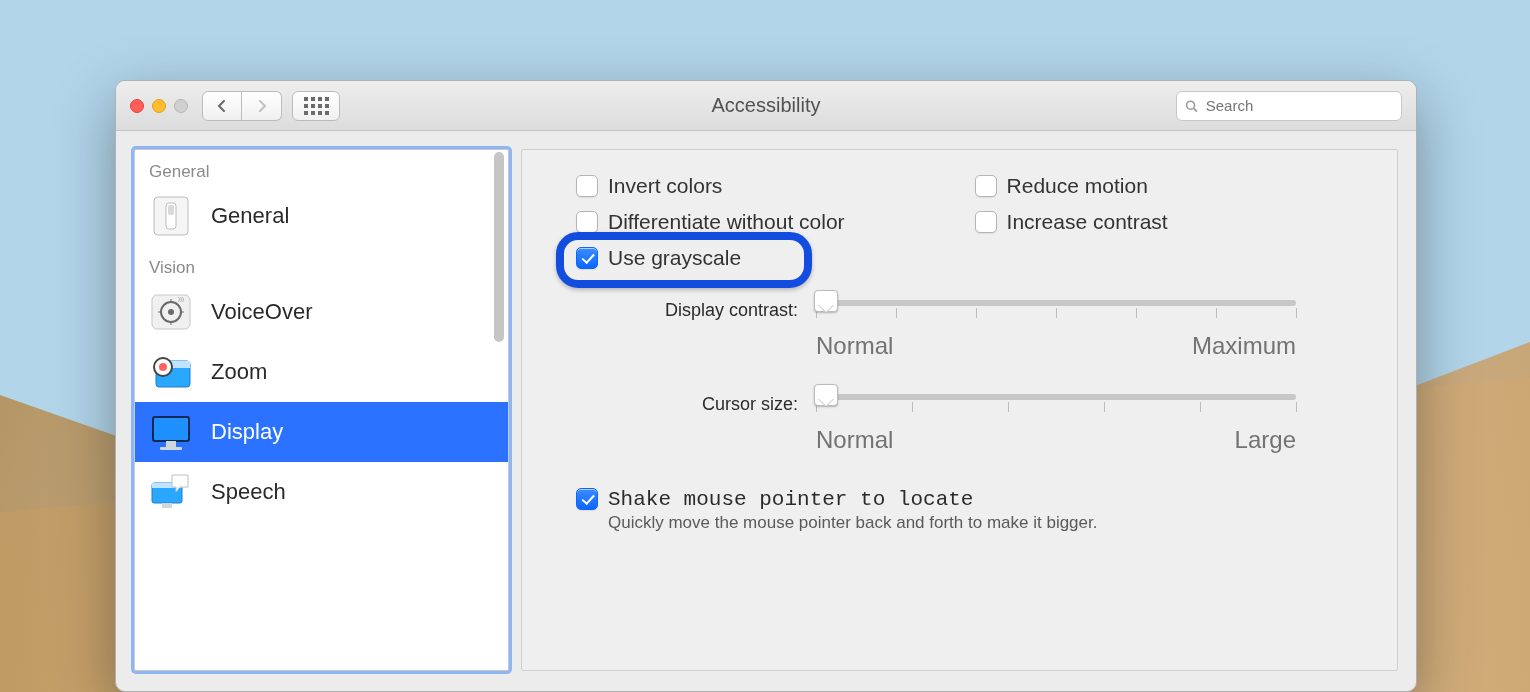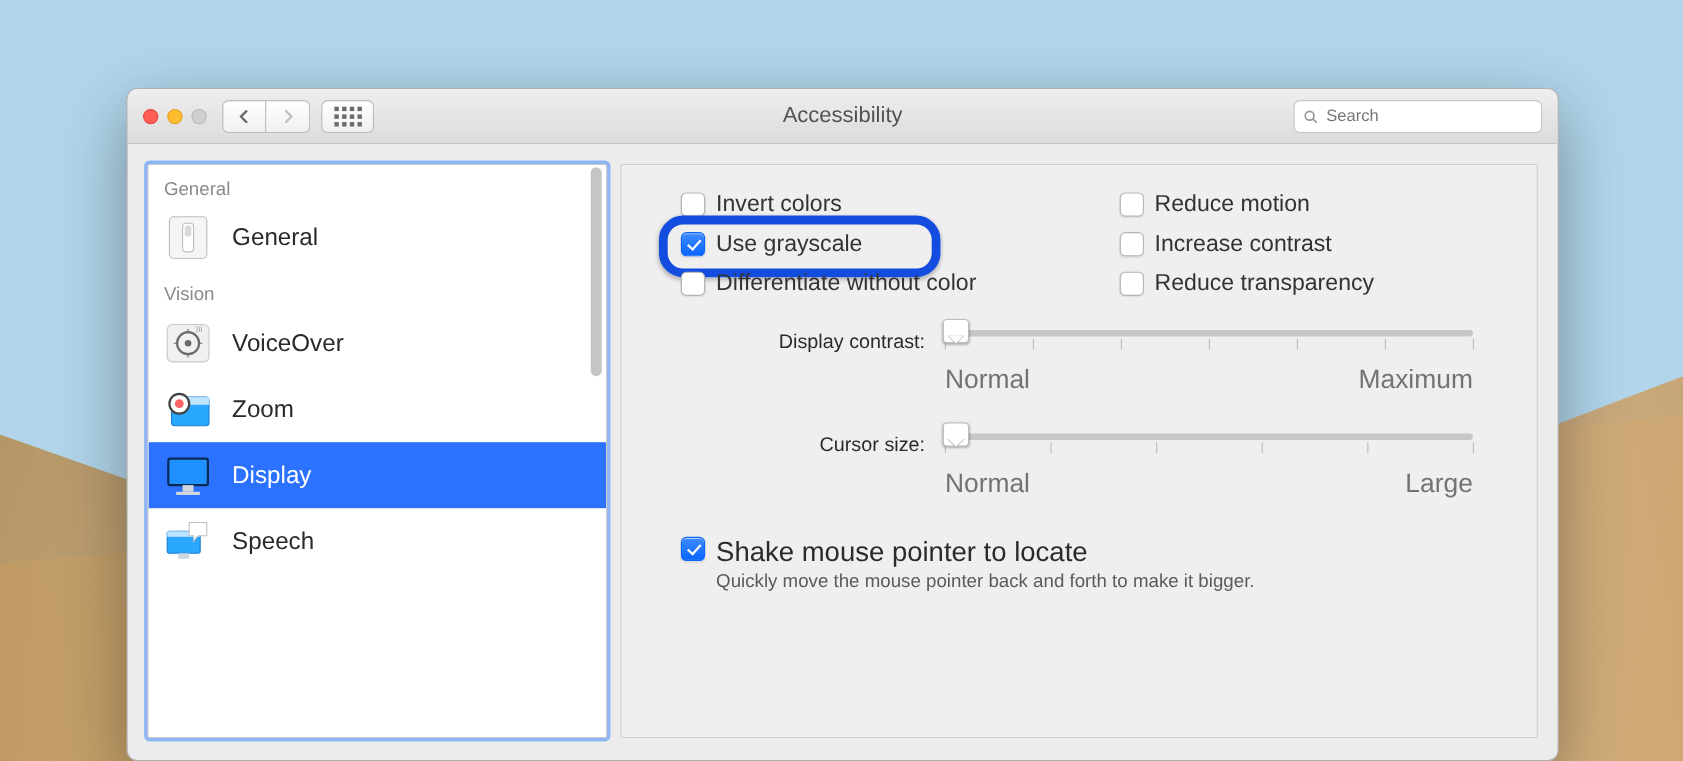--- a/index.html
+++ b/index.html
@@ -54,21 +54,21 @@
   .title{position:absolute;left:0;right:0;text-align:center;font-size:20px;color:#525252;pointer-events:none;}
   .search{
     margin-left:auto;height:30px;width:226px;background:#ffffff;border:1px solid #c7c7c7;border-radius:6px;
     display:flex;align-items:center;padding:12px 8px;color:#9a9a9a;gap:6px;
   }
   .search svg{width:14px;height:14px;stroke:#9a9a9a;fill:none;stroke-width:2;}
   .search input{border:none;outline:none;background:transparent;width:100%;font-size:15px;color:#333;}
 
   .body{display:flex;height:calc(100% - 52px);}
   .sidebar-wrap{
-    margin:18px 12px 18px 18px;width:418px;
+    margin:18px 12px 18px 18px;width:375px;
     background:#ffffff;border:1px solid #c9c9c9;border-radius:2px;
     box-shadow:0 0 0 3px #8eb6f4;position:relative;overflow:hidden;
   }
   .sidebar-scroll{position:absolute;right:2px;top:2px;bottom:2px;width:14px;}
   .sidebar-scroll .thumb{position:absolute;top:0;height:190px;width:10px;left:2px;background:#c5c5c5;border-radius:6px;}
   .side-head{font-size:17px;color:var(--text-dim);padding:12px 14px 4px;}
   .side-item{
     display:flex;align-items:center;gap:16px;height:60px;padding:0 12px;font-size:22px;color:#2a2a2a;
   }
   .side-item.selected{background:var(--blue-sel);color:#ffffff;}
@@ -106,21 +106,21 @@
     position:absolute;top:-10px;width:24px;height:22px;background:#ffffff;border:1px solid #bcbcbc;border-radius:4px;
     box-shadow:0 1px 2px rgba(0,0,0,.25);
   }
   .thumb-sl::after{content:"";position:absolute;left:50%;bottom:-8px;transform:translateX(-50%);
     border:7px solid transparent;border-top-color:#ffffff;}
   .thumb-sl::before{content:"";position:absolute;left:50%;bottom:-10px;transform:translateX(-50%);
     border:8px solid transparent;border-top-color:#bcbcbc;}
   .range-lbls{display:flex;justify-content:space-between;width:480px;margin-top:26px;font-size:24px;color:#737373;}
 
   .shake{margin-top:6px;display:flex;gap:10px;align-items:flex-start;}
-  .shake .txt .t1{font-size:25px;}
+  .shake .txt .t1{font-size:21px;font-family:Liberation Mono, monospace;}
   .shake .txt .t2{font-size:17px;color:#5a5a5a;margin-top:2px;}
 
   
   .apps-grid{display:grid;grid-template-columns:repeat(4,4px);grid-auto-rows:4px;gap:3px;}
   .apps-grid span{background:#6a6a6a;}
 </style>
 </head>
 <body>
 
 <div class="dune-left"></div>
@@ -246,41 +246,37 @@
     <div class="content">
       <div class="panel">
 
         <div class="cols">
           <div class="col" style="margin-left:18px;">
             <div class="chk-row">
               <span class="mac-chk"></span>
               <span>Invert colors</span>
             </div>
             <div class="chk-row">
+              <span class="mac-chk"></span>
+              <span>Differentiate without color</span>
+            </div>
+            <div class="chk-row">
               <div class="hl-ring"></div>
               <span class="mac-chk checked"></span>
               <span>Use grayscale</span>
             </div>
-            <div class="chk-row">
-              <span class="mac-chk"></span>
-              <span>Differentiate without color</span>
-            </div>
           </div>
           <div class="col" style="margin-left:70px;">
             <div class="chk-row">
               <span class="mac-chk"></span>
               <span>Reduce motion</span>
             </div>
             <div class="chk-row">
               <span class="mac-chk"></span>
               <span>Increase contrast</span>
-            </div>
-            <div class="chk-row">
-              <span class="mac-chk"></span>
-              <span>Reduce transparency</span>
             </div>
           </div>
         </div>
 
         <div class="sliders">
           <div class="slider-row">
             <div class="lbl">Display contrast:</div>
             <div class="slider-box">
               <div class="track">
                 <div class="ticks">

